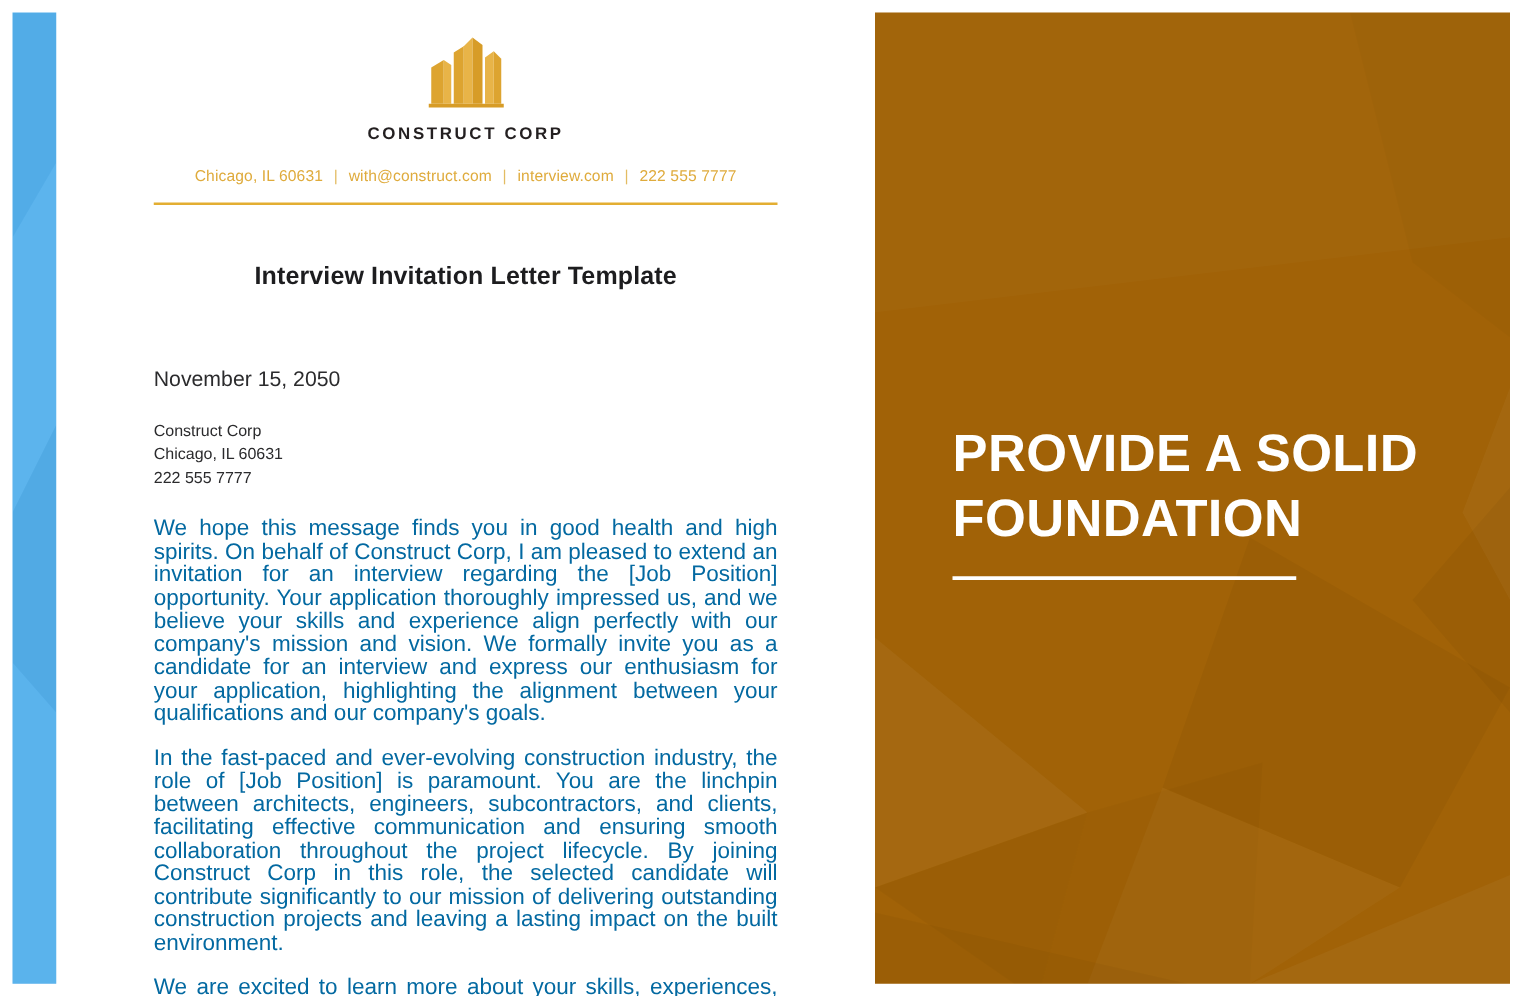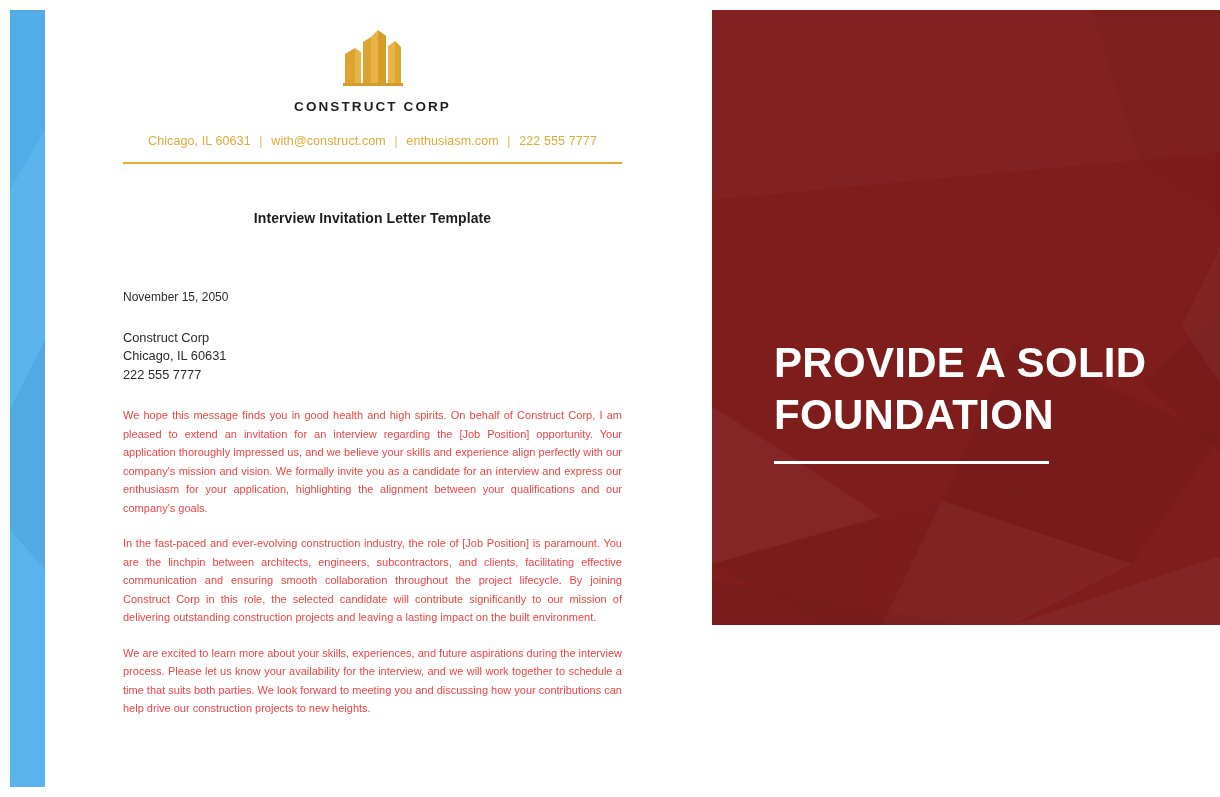--- a/index.html
+++ b/index.html
@@ -31,24 +31,23 @@
     overflow: hidden;
   }
   .left-strip svg { display: block; width: 100%; height: 100%; }
 
   
   .right-panel {
     position: absolute;
     left: 700px;
     top: 10px;
     width: 508px;
-    height: 615px;
-    background: #7f1d1d;
+    height: 777px;
+    background: #a16207;
     overflow: hidden;
-    margin-left: 12px;
   }
   .right-panel .poly-bg {
     position: absolute;
     inset: 0;
     width: 100%;
     height: 100%;
     display: block;
   }
   .panel-content {
     position: absolute;
@@ -101,53 +100,53 @@
     margin-top: 14px;
     width: 499px;
     height: 2px;
     background: #e3ae32;
   }
 
   
   .doc-title {
     margin-top: 46px;
     text-align: center;
-    font-size: 14px;
+    font-size: 20px;
     font-weight: bold;
     color: #1d1d1f;
     letter-spacing: 0.1px;
   }
 
   
   .meta-date {
     margin-top: 62px;
-    font-size: 12px;
+    font-size: 17px;
     color: #2b2b2d;
     line-height: 18.5px;
   }
   .meta-address {
     margin-top: 22px;
     font-size: 12.8px;
     color: #2b2b2d;
     line-height: 18.5px;
   }
   .meta-address div { display: block; }
   .salutation {
     margin-top: 22px;
     font-size: 12.8px;
     color: #2b2b2d;
     line-height: 18.5px;
   }
 
   
   .body-copy { margin-top: 22px; }
   .body-copy p {
-    font-size: 11px;
-    line-height: 18.5px;
-    color: #ef4444;
+    font-size: 18px;
+    line-height: 18.5px;
+    color: #0369a1;
     text-align: justify;
     margin-bottom: 17px;
   }
   .body-copy p:last-child { margin-bottom: 0; }
 </style>
 </head>
 <body>
 
 <div id="page">
 
@@ -180,21 +179,21 @@
         <rect x="2" y="55" width="60" height="3" fill="#d79c27"></rect>
       </svg>
 
       <div class="logo-wordmark">CONSTRUCT CORP</div>
 
       <div class="contact-line">
         <span>Chicago, IL 60631</span>
         <span class="sep">|</span>
         <span>with@construct.com</span>
         <span class="sep">|</span>
-        <span>enthusiasm.com</span>
+        <span>interview.com</span>
         <span class="sep">|</span>
         <span>222 555 7777</span>
       </div>
 
       <div class="head-rule"></div>
     </div>
 
     <div class="doc-title">Interview Invitation Letter Template</div>
 
     <div class="meta-date">November 15, 2050</div>

